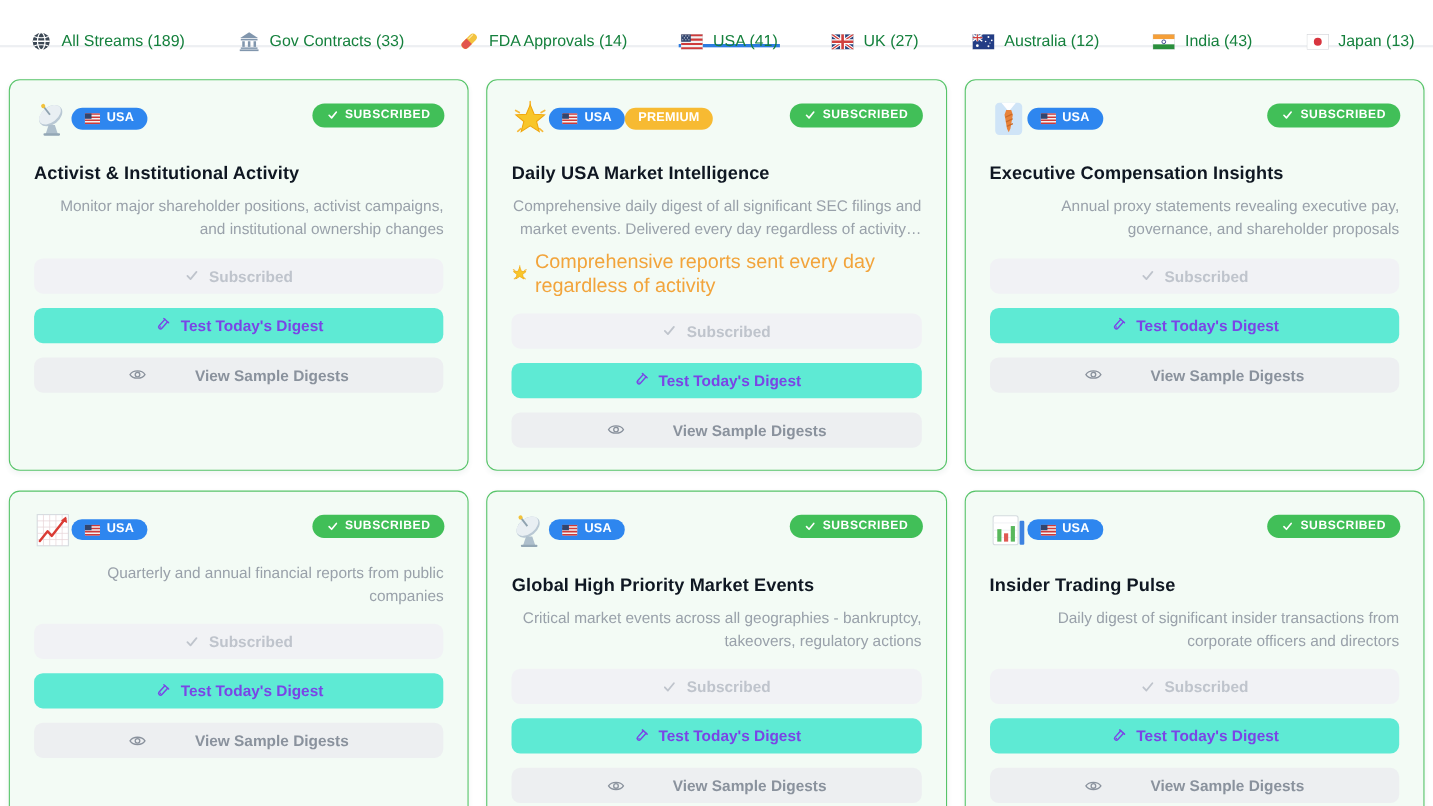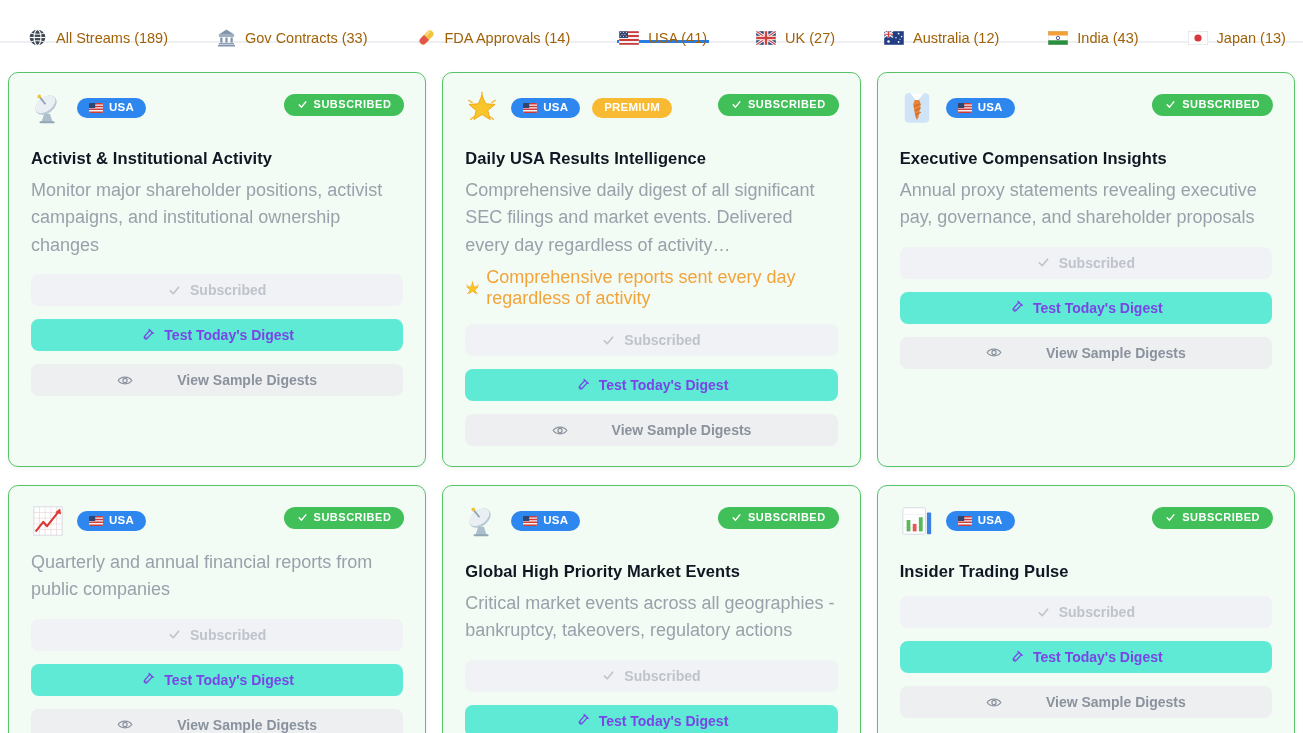--- a/index.html
+++ b/index.html
@@ -13,21 +13,21 @@
 
   
   .tabbar {
     display:flex; align-items:stretch; gap:45px;
     height:43px; padding-left:26px;
     border-bottom:2px solid #edeff2;
     background:#fff;
   }
   .tab {
     display:flex; align-items:center; gap:9px;
-    font-size:14.5px; color:#a16207;
+    font-size:14.5px; color:#15803d;
     cursor:pointer; white-space:nowrap;
     border-bottom:3px solid transparent;
     margin-bottom:-2px; padding:0 2px;margin-top:35px;
   }
   .tab.active { border-bottom-color:#2b7ce0; }
   .tab .ticon { display:flex; align-items:center; }
   .tab .ticon svg { display:block; }
 
   
   .cards {
@@ -38,21 +38,21 @@
   }
   .card {
     position:relative;
     background:#f3fbf5;
     border:1px solid #57c469;
     border-radius:10px;
     padding:16px 22px 20px 22px;
     box-shadow:0 2px 5px rgba(40,90,60,.06);
     display:flex; flex-direction:column;
   }
-  .card-head { display:flex; align-items:center; gap:12px; min-height:38px; }
+  .card-head { display:flex; align-items:center; min-height:38px; }
   .big-icon svg { width:34px; height:34px; display:block; }
 
   .pill {
     display:inline-flex; align-items:center; gap:6px;
     color:#fff; font-weight:700; font-size:11.5px;
     border-radius:999px; padding:4px 12px; line-height:1;
     letter-spacing:.2px;
   }
   .pill-usa { background:#2e86ef; }
   .pill-premium { background:#f7ba32; }
@@ -66,21 +66,21 @@
     padding:4px 13px; border-radius:999px; line-height:1.25;
   }
 
   .card-title {
     margin:22px 0 0 0;
     font-size:16.5px; font-weight:700; color:#0f1722;
     letter-spacing:.1px;
   }
   .card-desc {
     margin:9px 0 0 0;
-    font-size:18px; line-height:1.52; color:#99a1aa;
+    font-size:14px; line-height:1.52; color:#99a1aa;text-align:right;
   }
   .card-note {
     margin:8px 0 0 0;
     display:flex; align-items:center; gap:6px;
     font-size:18px; color:#f2a43b;
   }
   .card-note svg { flex:0 0 auto; }
 
   .btns { margin-top:15px; display:flex; flex-direction:column; gap:13px; }
   .btn {
@@ -313,21 +313,21 @@
               <path fill="#cf3a3a" d="M0 0h14v1.4H0zM0 2.8h14v1.4H0zM0 5.6h14v1.4H0zM0 8.4h14v1.6H0z"></path>
               <rect width="6.2" height="5" fill="#32456e"></rect>
             </svg>
         </span>
         <span>USA</span>
       </span>
       <span class="pill pill-premium">
         <span>PREMIUM</span>
       </span>
     </div>
-    <h3 class="card-title">Daily USA Results Intelligence</h3>
+    <h3 class="card-title">Daily USA Market Intelligence</h3>
     <p class="card-desc">Comprehensive daily digest of all significant SEC filings and market events. Delivered every day regardless of activity…</p>
     <div class="card-note">
       <svg width="15" height="15" viewBox="0 0 36 36">
           <g stroke="#f6b93b" stroke-width="2.4" stroke-linecap="round">
             <line x1="18" y1="1.5" x2="18" y2="5"></line>
             <line x1="4" y1="10" x2="7.5" y2="12"></line>
             <line x1="32" y1="10" x2="28.5" y2="12"></line>
             <line x1="6" y1="30" x2="9" y2="27.5"></line>
             <line x1="30" y1="30" x2="27" y2="27.5"></line>
           </g>
@@ -569,20 +569,21 @@
           <svg width="14" height="10" viewBox="0 0 14 10">
               <rect width="14" height="10" fill="#f2f2f2"></rect>
               <path fill="#cf3a3a" d="M0 0h14v1.4H0zM0 2.8h14v1.4H0zM0 5.6h14v1.4H0zM0 8.4h14v1.6H0z"></path>
               <rect width="6.2" height="5" fill="#32456e"></rect>
             </svg>
         </span>
         <span>USA</span>
       </span>
     </div>
     <h3 class="card-title">Insider Trading Pulse</h3>
+    <p class="card-desc">Daily digest of significant insider transactions from corporate officers and directors</p>
     <div class="btns">
       <button class="btn btn-subscribed">
         <svg width="13" height="13" viewBox="0 0 12 12">
             <path d="M2.2 6.3 L4.8 9 L9.8 2.9" stroke="currentColor" stroke-width="1.5" fill="none" stroke-linecap="round" stroke-linejoin="round"></path>
           </svg>
         <span>Subscribed</span>
       </button>
       <button class="btn btn-test">
         <svg width="15" height="15" viewBox="0 0 16 16">
             <g transform="rotate(42 8 8)" stroke="currentColor" fill="none" stroke-width="1.4" stroke-linecap="round">

